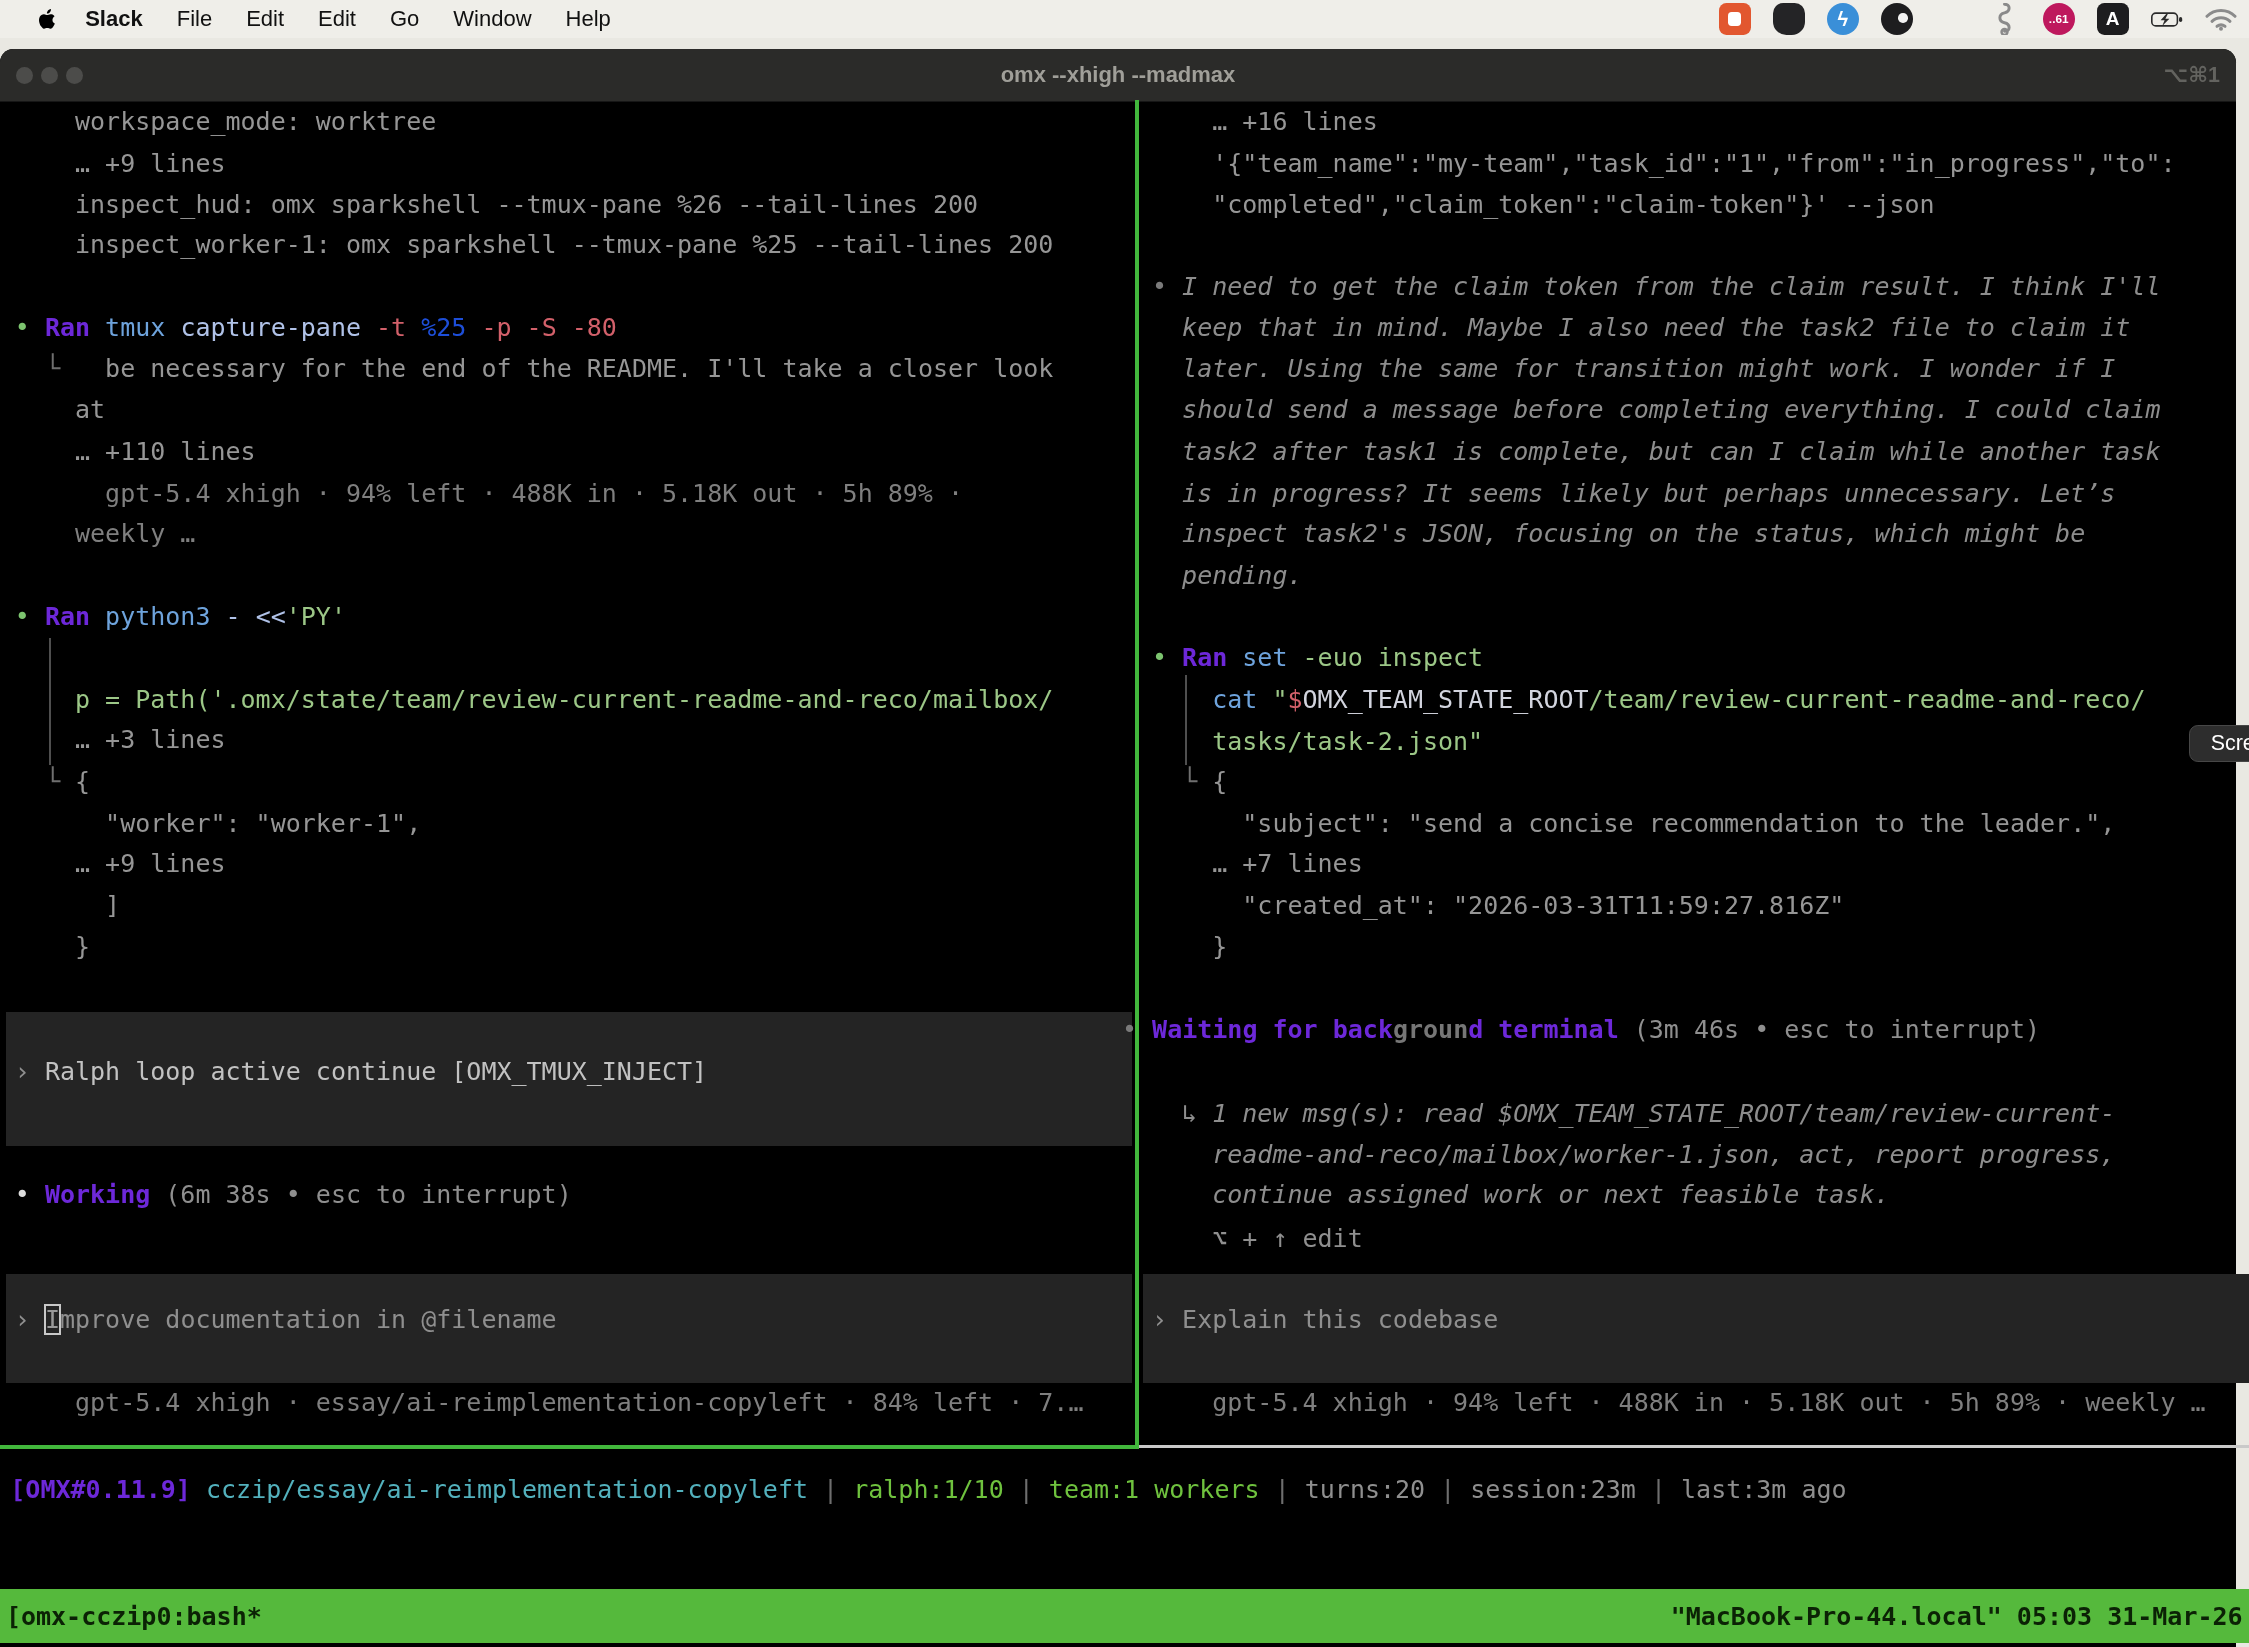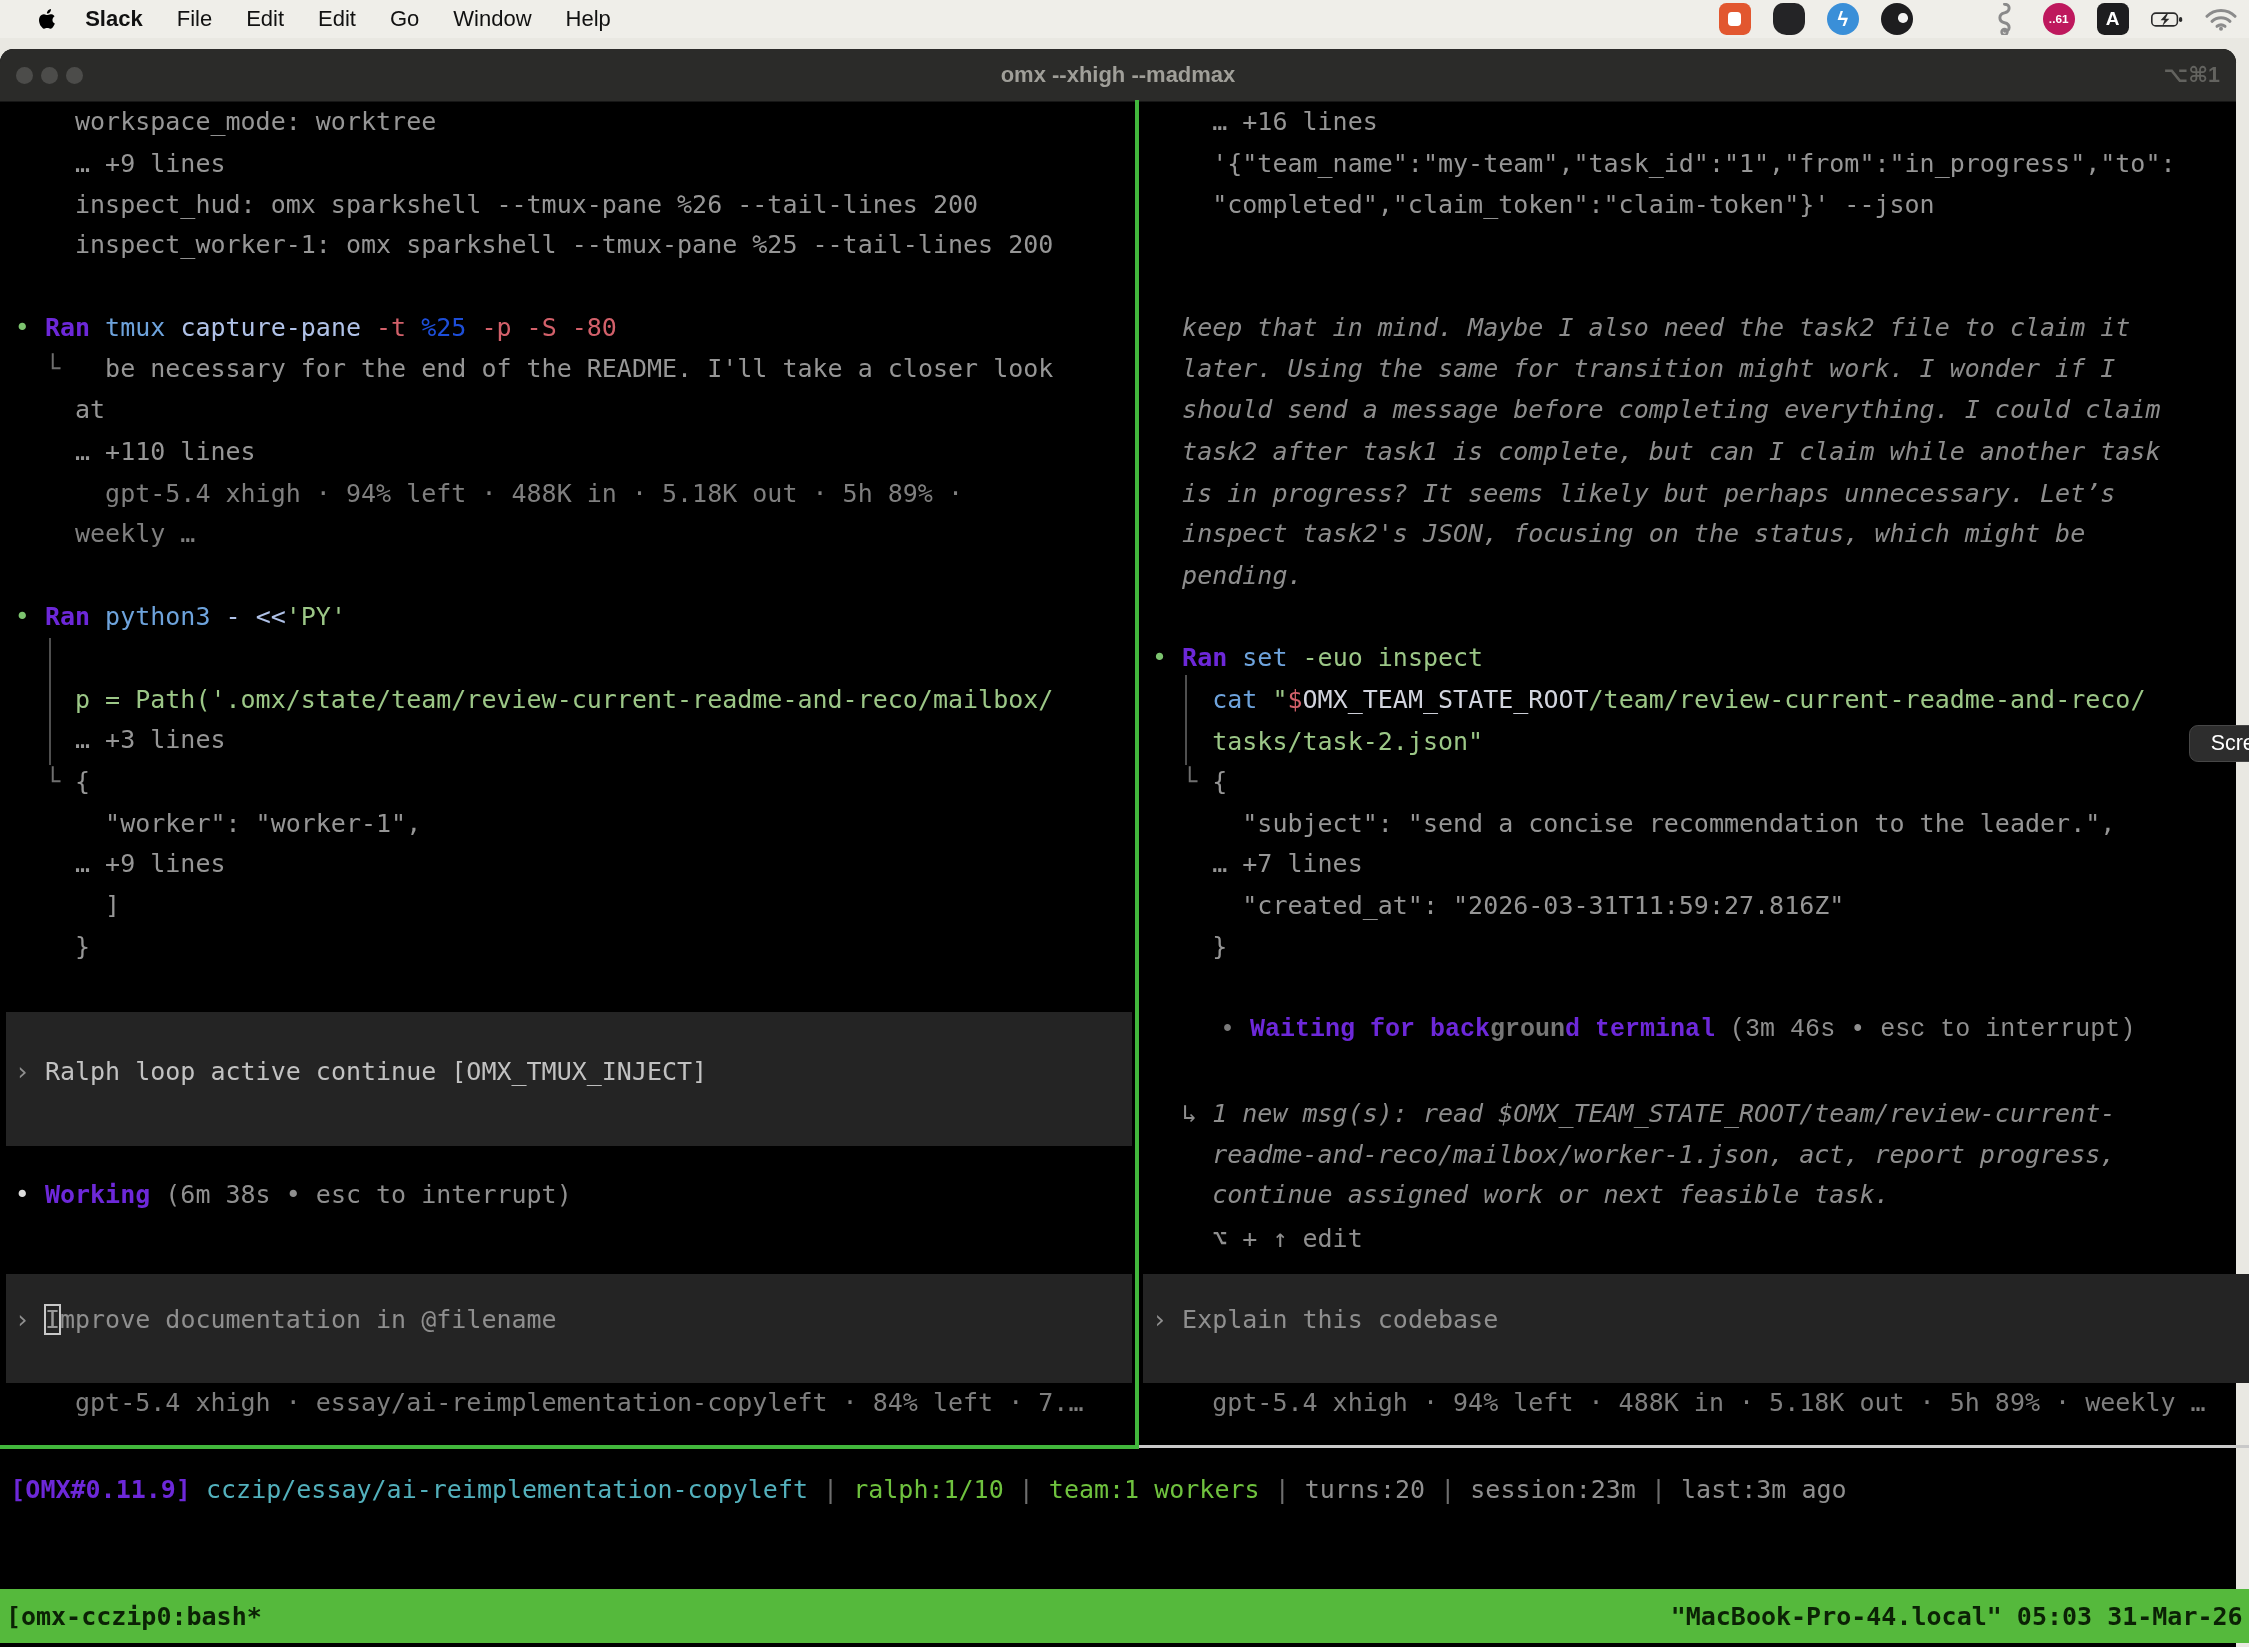--- a/index.html
+++ b/index.html
@@ -200,36 +200,37 @@
     <div class="tline" style="left: 14.8px; top: 743px;"><span class="seg-g">    … +9 lines</span></div>
     <div class="tline" style="left: 14.8px; top: 785px;"><span class="seg-g">      ]</span></div>
     <div class="tline" style="left: 14.8px; top: 826px;"><span class="seg-g">    }</span></div>
     <div class="tline" style="left: 14.8px; top: 951px;"><span class="seg-g2">› </span><span class="seg-ralph">Ralph loop active continue [OMX_TMUX_INJECT]</span></div>
     <div class="tline" style="left: 14.8px; top: 1074px;"><span class="seg-wbullet">• </span><span class="seg-wb">Working</span><span class="seg-g2"> (6m 38s • esc to interrupt)</span></div>
     <div class="tline" style="left: 14.8px; top: 1199px;"><span class="seg-g2">› </span><span class="seg-cursor">I</span><span class="seg-ph">mprove documentation in @filename</span></div>
     <div class="tline" style="left: 14.8px; top: 1282px;"><span class="seg-dim">    gpt-5.4 xhigh · essay/ai-reimplementation-copyleft · 84% left · 7.…</span></div>
     <div class="tline" style="left: 1152px; top: 0.7px;"><span class="seg-g">    … +16 lines</span></div>
     <div class="tline" style="left: 1152px; top: 43px;"><span class="seg-g">    '{"team_name":"my-team","task_id":"1","from":"in_progress","to":</span></div>
     <div class="tline" style="left: 1152px; top: 84px;"><span class="seg-g">    "completed","claim_token":"claim-token"}' --json</span></div>
+    <div class="tline" style="left: 1152px; top: 166px;"><span class="seg-gbullet">• </span><span class="seg-it">I need to get the claim token from the claim result. I think I'll</span></div>
     <div class="tline" style="left: 1152px; top: 207px;"><span class="seg-it">  keep that in mind. Maybe I also need the task2 file to claim it</span></div>
     <div class="tline" style="left: 1152px; top: 248px;"><span class="seg-it">  later. Using the same for transition might work. I wonder if I</span></div>
     <div class="tline" style="left: 1152px; top: 289px;"><span class="seg-it">  should send a message before completing everything. I could claim</span></div>
     <div class="tline" style="left: 1152px; top: 331px;"><span class="seg-it">  task2 after task1 is complete, but can I claim while another task</span></div>
     <div class="tline" style="left: 1152px; top: 373px;"><span class="seg-it">  is in progress? It seems likely but perhaps unnecessary. Let’s</span></div>
     <div class="tline" style="left: 1152px; top: 413px;"><span class="seg-it">  inspect task2's JSON, focusing on the status, which might be</span></div>
     <div class="tline" style="left: 1152px; top: 455px;"><span class="seg-it">  pending.</span></div>
     <div class="tline" style="left: 1152px; top: 537px;"><span class="seg-bg">• </span><span class="seg-wb">Ran</span><span class="seg-blue"> set</span><span class="seg-green"> -euo inspect</span></div>
     <div class="tline" style="left: 1152px; top: 579px;"><span class="seg-sp">    </span><span class="seg-blue">cat </span><span class="seg-green">"</span><span class="seg-pink">$</span><span class="seg-lav">OMX_TEAM_STATE_ROOT</span><span class="seg-green">/team/review-current-readme-and-reco/</span></div>
     <div class="tline" style="left: 1152px; top: 621px;"><span class="seg-green">    tasks/task-2.json"</span></div>
     <div class="tline" style="left: 1152px; top: 661px;"><span class="seg-guide">  └ </span><span class="seg-g">{</span></div>
     <div class="tline" style="left: 1152px; top: 703px;"><span class="seg-g">      "subject": "send a concise recommendation to the leader.",</span></div>
     <div class="tline" style="left: 1152px; top: 743px;"><span class="seg-g">    … +7 lines</span></div>
     <div class="tline" style="left: 1152px; top: 785px;"><span class="seg-g">      "created_at": "2026-03-31T11:59:27.816Z"</span></div>
     <div class="tline" style="left: 1152px; top: 826px;"><span class="seg-g">    }</span></div>
-    <div class="tline" style="left: 1220px; top: 909px; font-family: Liberation Mono, monospace;"><span class="seg-gbullet">• </span><span class="seg-wb">Waiting for back</span><span class="seg-shim">groun</span><span class="seg-wb">d terminal</span><span class="seg-g2"> (3m 46s • esc to interrupt)</span></div>
+    <div class="tline" style="left: 1122px; top: 909px;"><span class="seg-gbullet">• </span><span class="seg-wb">Waiting for back</span><span class="seg-shim">groun</span><span class="seg-wb">d terminal</span><span class="seg-g2"> (3m 46s • esc to interrupt)</span></div>
     <div class="tline" style="left: 1152px; top: 993px;"><span class="seg-it">  ↳ 1 new msg(s): read $OMX_TEAM_STATE_ROOT/team/review-current-</span></div>
     <div class="tline" style="left: 1152px; top: 1034px;"><span class="seg-it">    readme-and-reco/mailbox/worker-1.json, act, report progress,</span></div>
     <div class="tline" style="left: 1152px; top: 1074px;"><span class="seg-it">    continue assigned work or next feasible task.</span></div>
     <div class="tline" style="left: 1152px; top: 1118px;"><span class="seg-g2">    ⌥ + ↑ edit</span></div>
     <div class="tline" style="left: 1152px; top: 1199px;"><span class="seg-g2">› </span><span class="seg-ph">Explain this codebase</span></div>
     <div class="tline" style="left: 1152px; top: 1282px;"><span class="seg-dim">    gpt-5.4 xhigh · 94% left · 488K in · 5.18K out · 5h 89% · weekly …</span></div>
     <div class="tline" style="left: 10.3px; top: 1369px;"><span class="seg-wb">[OMX#0.11.9]</span><span class="seg-cyan"> cczip/essay/ai-reimplementation-copyleft</span><span class="seg-sep"> | </span><span class="seg-sgreen">ralph:1/10</span><span class="seg-sep"> | </span><span class="seg-sgreen">team:1 workers</span><span class="seg-sep"> | </span><span class="seg-hgray">turns:20</span><span class="seg-sep"> | </span><span class="seg-hgray">session:23m</span><span class="seg-sep"> | </span><span class="seg-hgray">last:3m ago</span></div>
   </div>
 
 <div class="statusbar">

